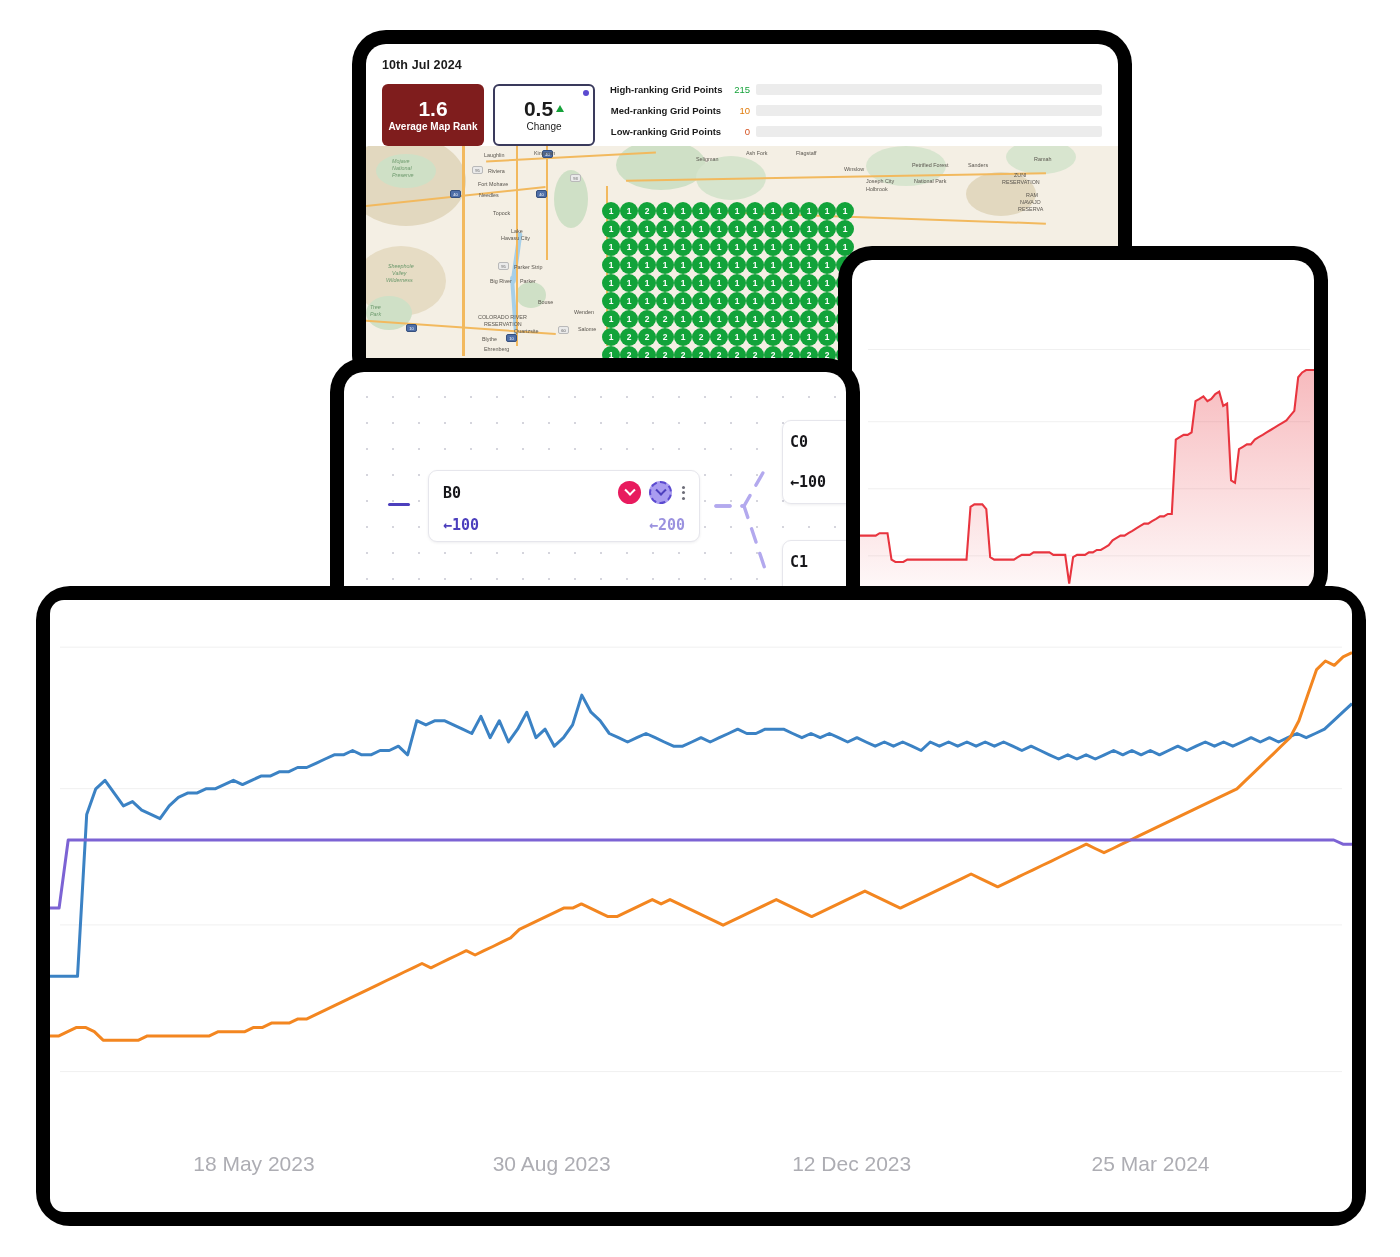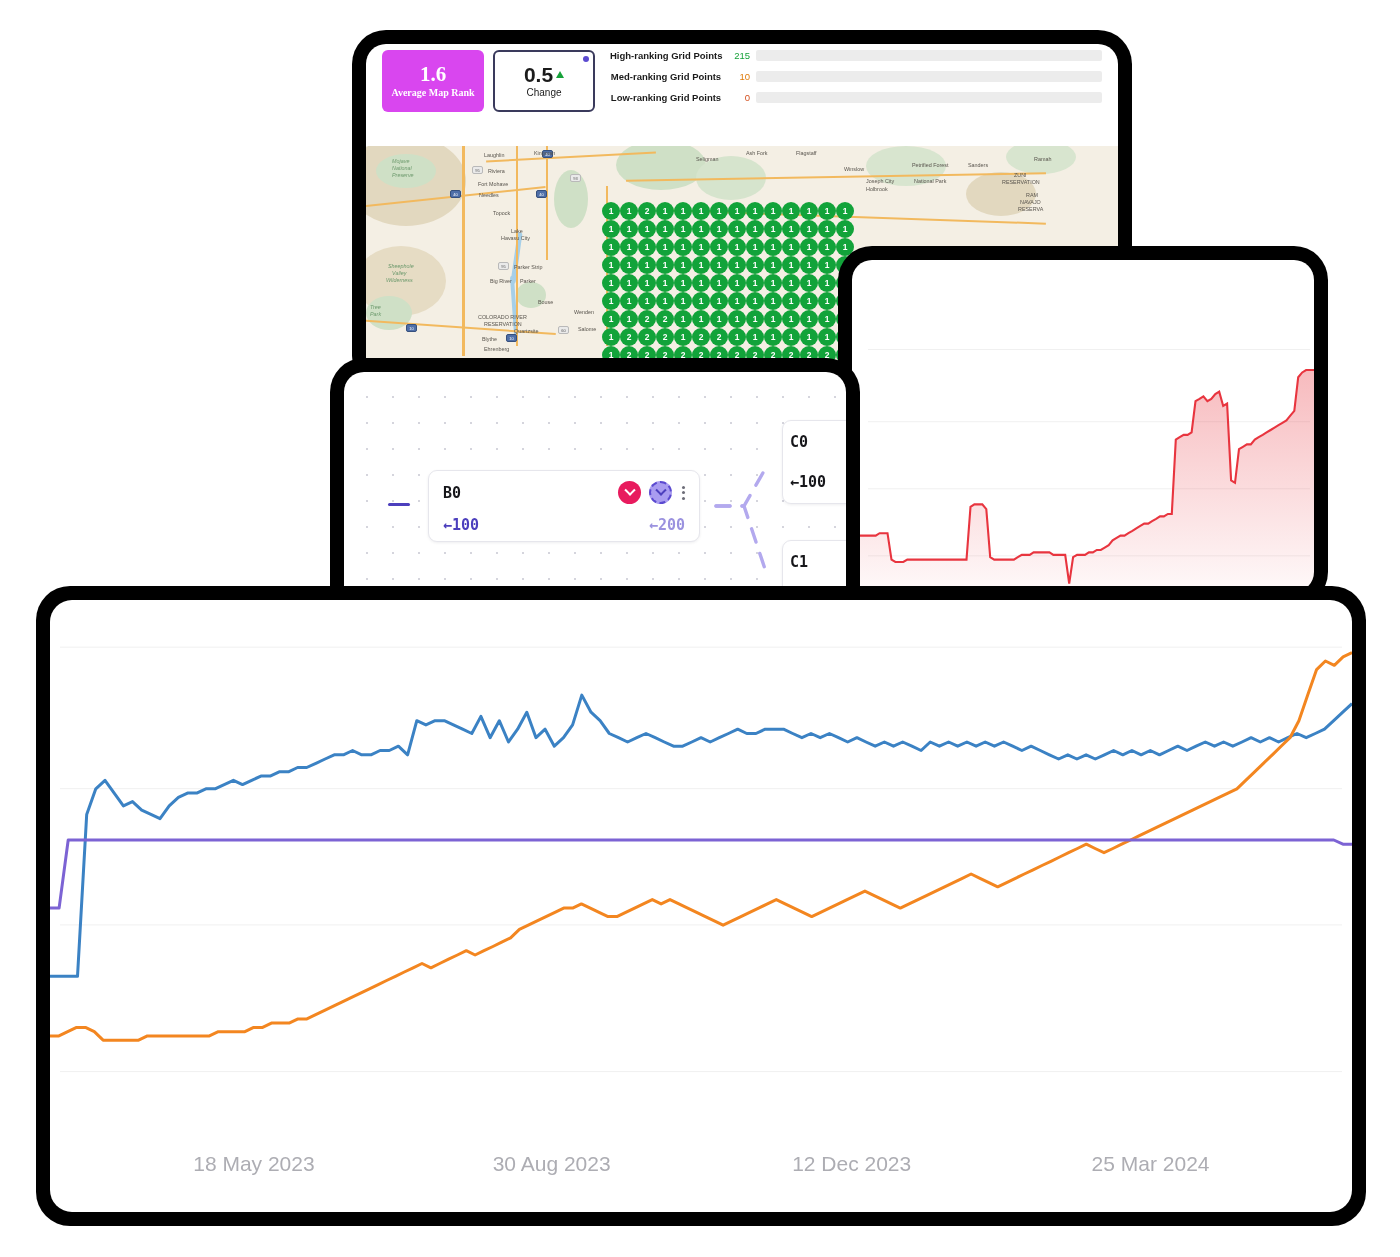--- a/index.html
+++ b/index.html
@@ -30,21 +30,21 @@
   #card-map { left: 352px; top: 30px; width: 780px; height: 360px; z-index: 2; }
   #card-map .screen { border-radius: 20px; }
   .map-head { padding: 14px 16px 6px 16px; }
   .map-date { font-size: 12.5px; font-weight: 700; color: #1b1b1b; letter-spacing: .1px; }
   .map-kpis { display: flex; align-items: flex-start; gap: 9px; padding: 6px 16px 0 16px; }
   .kpi-tile {
     width: 102px; height: 62px; border-radius: 6px;
     display: flex; flex-direction: column; align-items: center; justify-content: center;
     gap: 2px; flex: none;
   }
-  .kpi-green { background: #d946ef; color: #fff; font-family: Liberation Serif, serif; }
+  .kpi-green { background: #7f1d1d; color: #fff; }
   .kpi-green .kpi-num { font-size: 21px; font-weight: 700; line-height: 1; }
   .kpi-green .kpi-lbl { font-size: 10px; font-weight: 700; }
   .kpi-white {
     background: #fff; border: 2px solid #3a3a5c; position: relative;
   }
   .kpi-white .kpi-row { display: flex; align-items: center; gap: 3px; }
   .kpi-white .kpi-num { font-size: 21px; font-weight: 700; color: #1b1b1b; line-height: 1; }
   .kpi-white .kpi-lbl { font-size: 10px; color: #1b1b1b; }
   .arrow-up { width: 0; height: 0; border-left: 4px solid transparent; border-right: 4px solid transparent; border-bottom: 7px solid #16a23a; display:inline-block; }
   .kpi-dot { position: absolute; right: 4px; top: 4px; width: 6px; height: 6px; border-radius: 50%; background: #5b4ad0; }
@@ -136,33 +136,36 @@
   .link-num.solid { color: #4c3fbd; }
   .link-num.faded { color: #9b92df; }
   .node-c { width: 88px; height: 84px; padding: 12px 7px; display: flex; flex-direction: column; justify-content: space-between; }
   #node-c0 { left: 438px; top: 48px; }
   #node-c1 { left: 438px; top: 168px; }
   .node-c .link-num { color: #16161a; }
   .stub { position: absolute; left: 44px; top: 131px; width: 22px; height: 3px; background: #4c3fbd; border-radius: 2px; }
 
   
   #card-big { left: 36px; top: 586px; width: 1330px; height: 640px; z-index: 6; }
-  #card-big .screen { border-radius: 22px; }
+  #card-big .screen { border-radius: 14px; }
   .big-chart { position: absolute; left: 0; right: 0; top: 0; bottom: 88px; }
   .xaxis { position: absolute; left: 0; right: 0; bottom: 0; height: 88px; }
   .xlab { position: absolute; top: 28px; font-size: 21px; color: #adadb3; white-space: nowrap; }
   svg { display: block; }
 </style>
 </head>
 <body>
 
 <div id="stage">
 
   <div class="frame" id="card-map">
     <div class="screen">
+      <div class="map-head">
+        <div class="map-date">10th Jul 2024</div>
+      </div>
       <div class="map-kpis">
         <div class="kpi-tile kpi-green">
           <div class="kpi-num">1.6</div>
           <div class="kpi-lbl">Average Map Rank</div>
         </div>
         <div class="kpi-tile kpi-white">
           <span class="kpi-dot"></span>
           <div class="kpi-row">
             <span class="kpi-num">0.5</span>
             <span class="arrow-up"></span>

